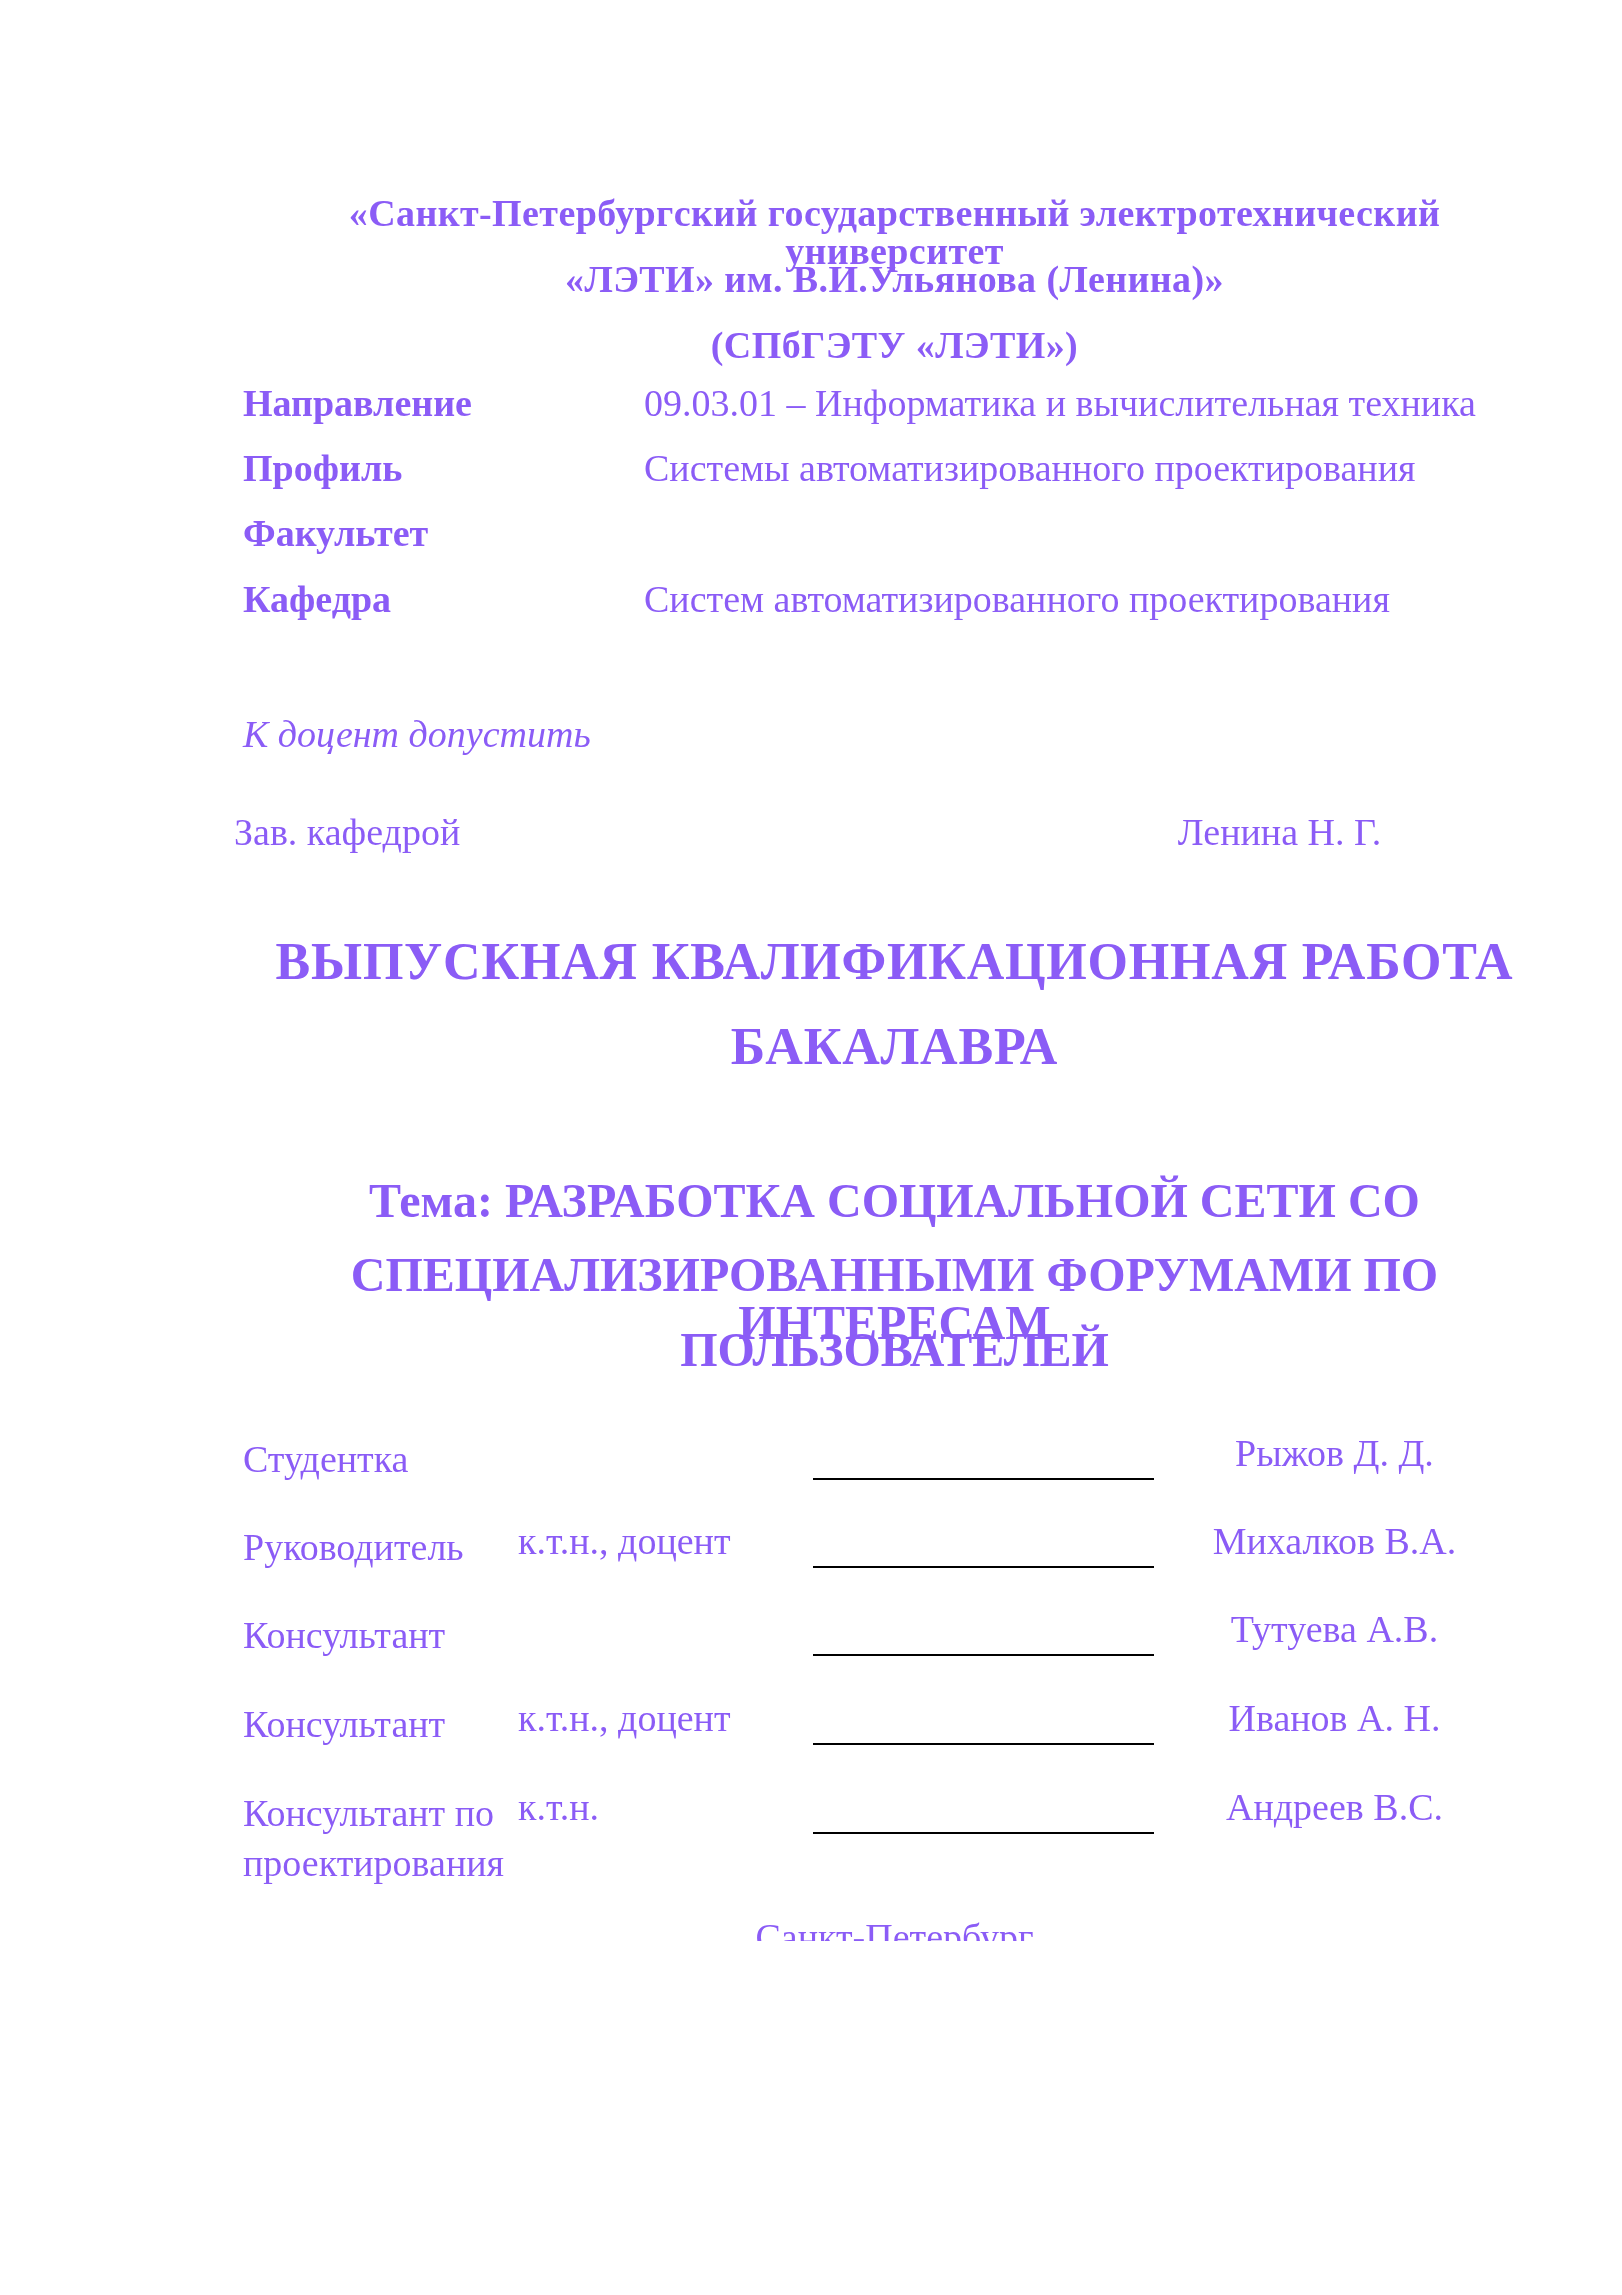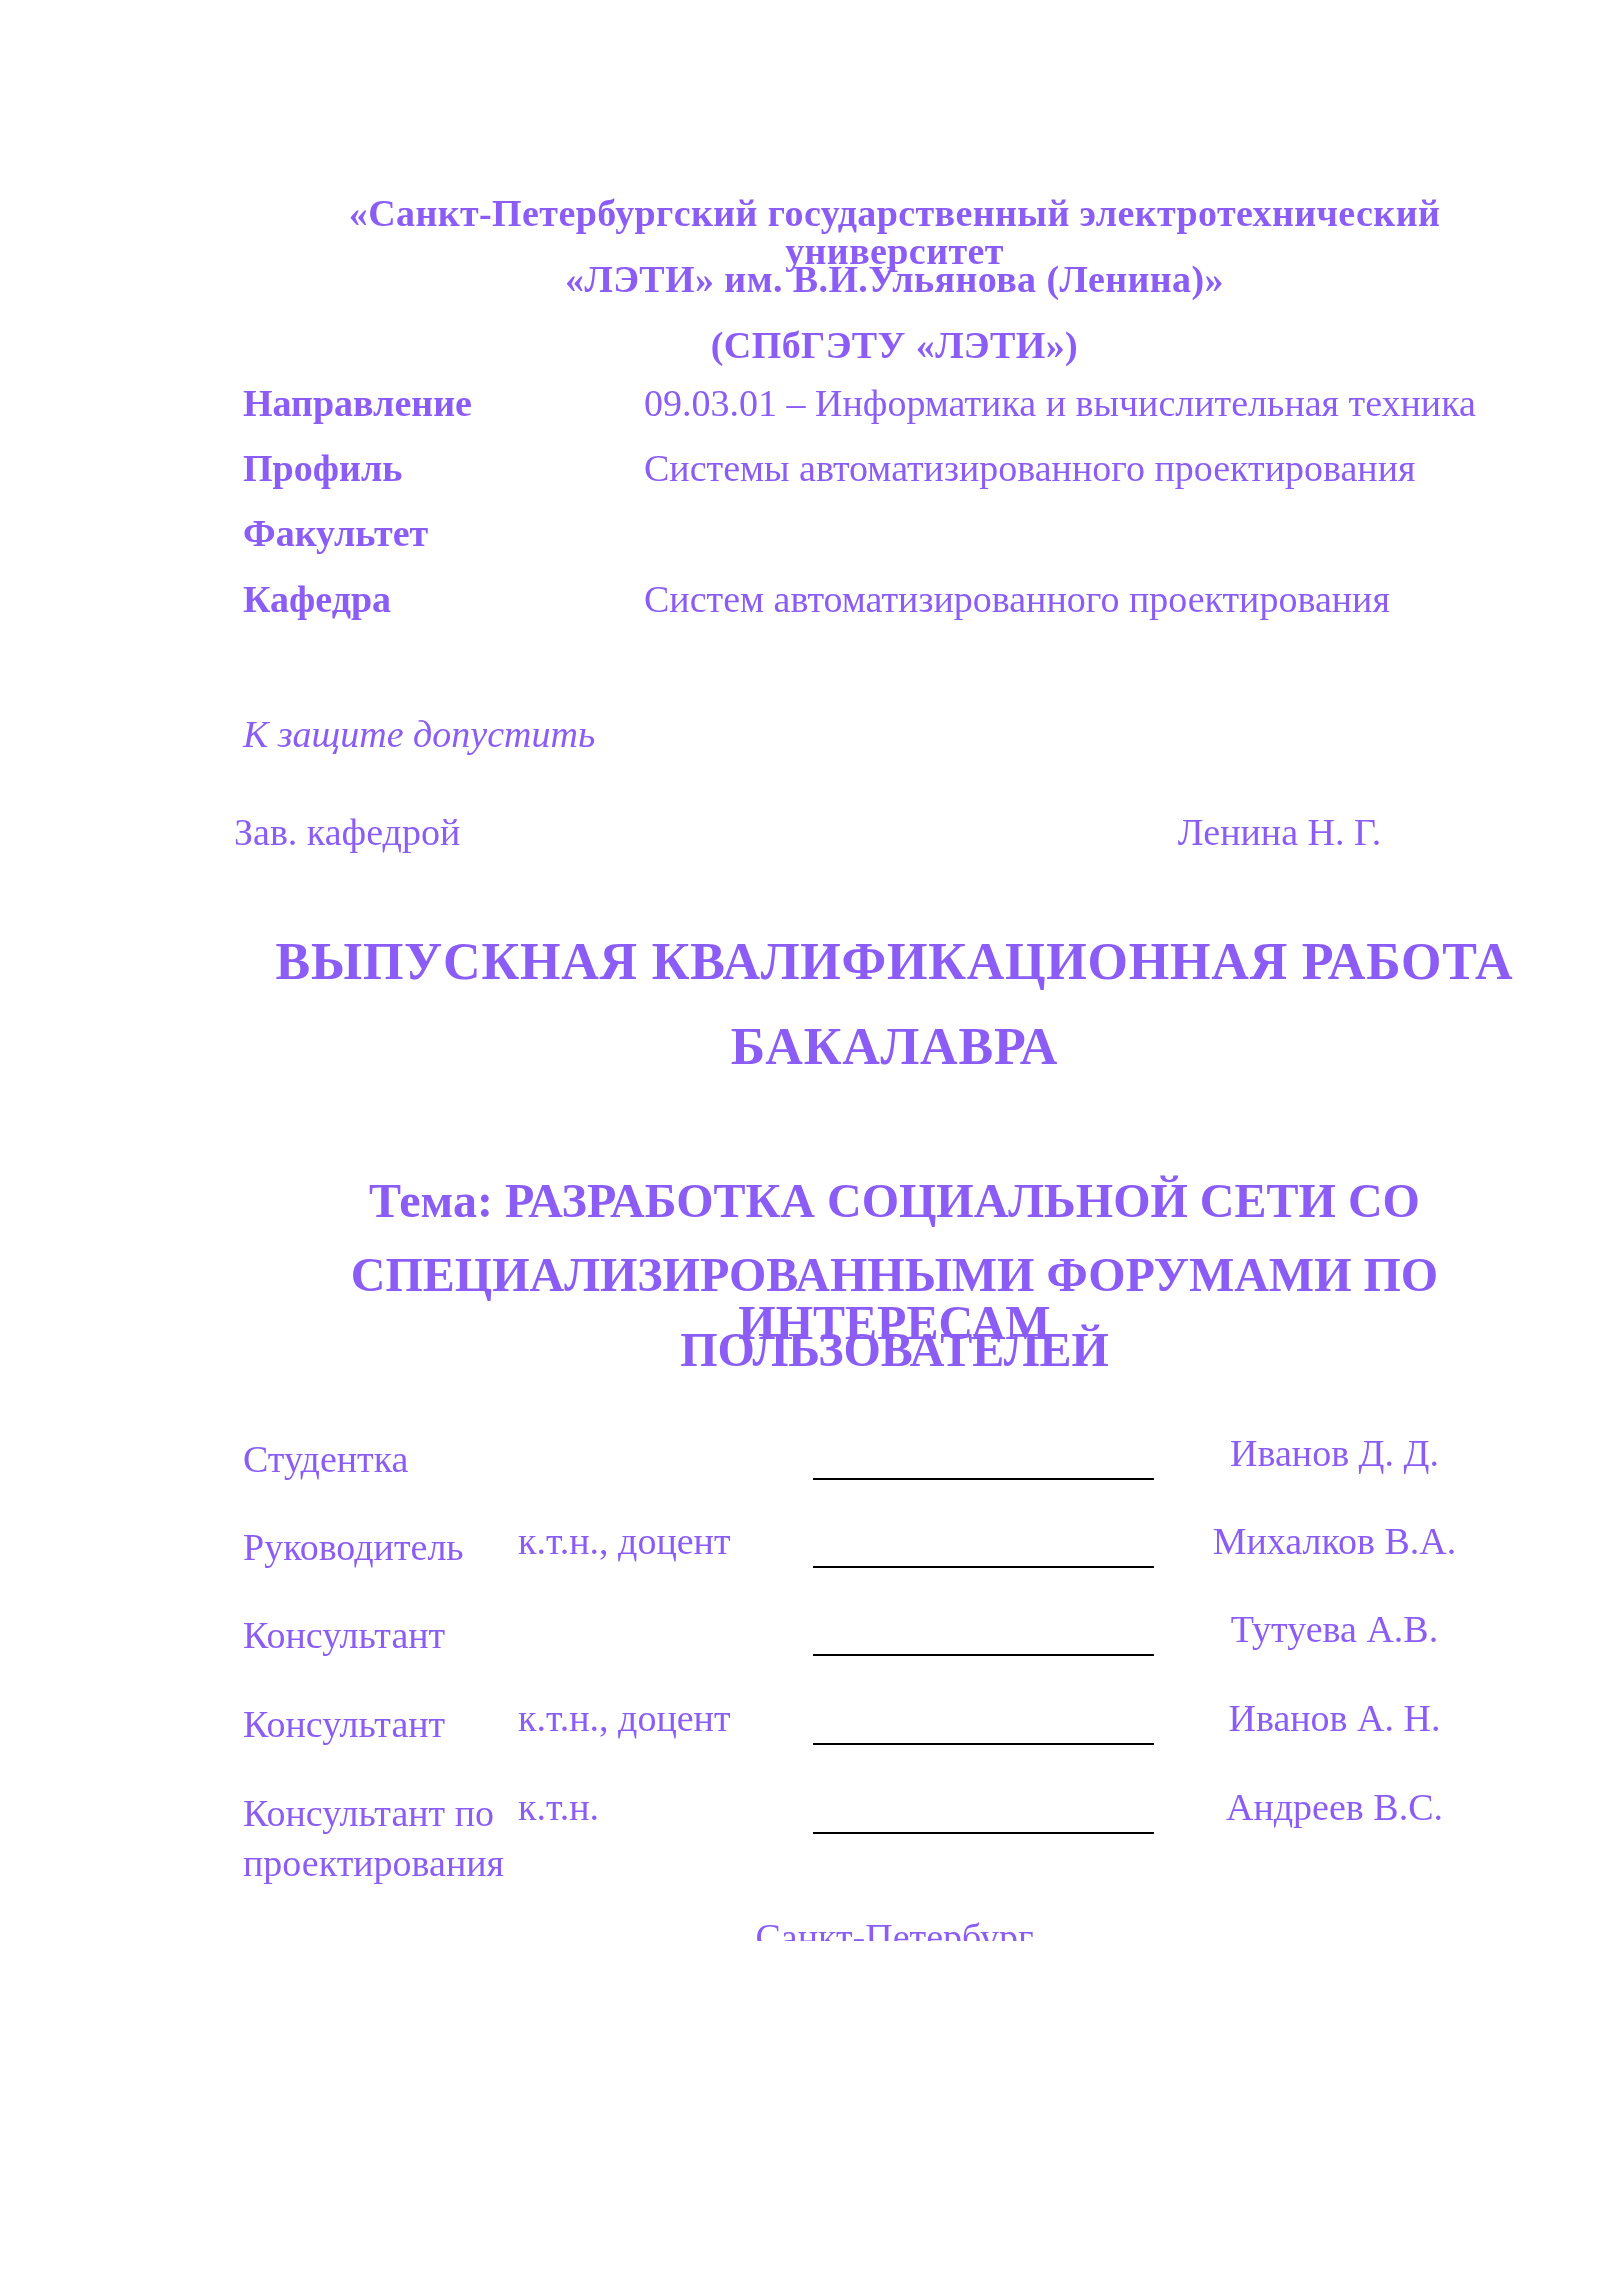--- a/index.html
+++ b/index.html
@@ -93,39 +93,39 @@
   <div class="abs info-value" style="top:384px">09.03.01 – Информатика и вычислительная техника</div>
 
   <div class="abs info-label" style="top:449px">Профиль</div>
   <div class="abs info-value" style="top:449px">Системы автоматизированного проектирования</div>
 
   <div class="abs info-label" style="top:514px">Факультет</div>
 
   <div class="abs info-label" style="top:580px">Кафедра</div>
   <div class="abs info-value" style="top:580px">Систем автоматизированного проектирования</div>
 
-  <div class="abs i" style="left:243px; top:715px">К защите допустить</div>
+  <div class="abs i" style="left:243px; top:715px">К доцент допустить</div>
 
   <div class="abs" style="left:0; top:813px; width:1623px; height:63px">
     <span class="abs" style="left:234px; top:0">Зав. кафедрой</span>
     <span class="dep-head-name">Ленина Н. Г.</span>
   </div>
 
   <div class="abs centered work-title" style="top:1021px">БАКАЛАВРА</div>
   <div class="abs centered work-title" style="top:936px">ВЫПУСКНАЯ КВАЛИФИКАЦИОННАЯ РАБОТА</div>
 
   <div class="abs centered theme-line" style="top:1177px">Тема: РАЗРАБОТКА СОЦИАЛЬНОЙ СЕТИ СО</div>
   <div class="abs centered theme-line" style="top:1251px">СПЕЦИАЛИЗИРОВАННЫМИ ФОРУМАМИ ПО ИНТЕРЕСАМ</div>
   <div class="abs centered theme-line" style="top:1326px">ПОЛЬЗОВАТЕЛЕЙ</div>
 
   <div class="sig-row" style="top:1434px">
     <span class="sig-role">Студентка</span>
     <span class="sig-degree"></span>
     <span class="sig-line"></span>
-    <span class="sig-name">Иванов Д. Д.</span>
+    <span class="sig-name">Рыжов Д. Д.</span>
   </div>
 
   <div class="sig-row" style="top:1522px">
     <span class="sig-role">Руководитель</span>
     <span class="sig-degree">к.т.н., доцент</span>
     <span class="sig-line"></span>
     <span class="sig-name">Михалков В.А.</span>
   </div>
 
   <div class="sig-row" style="top:1610px">

